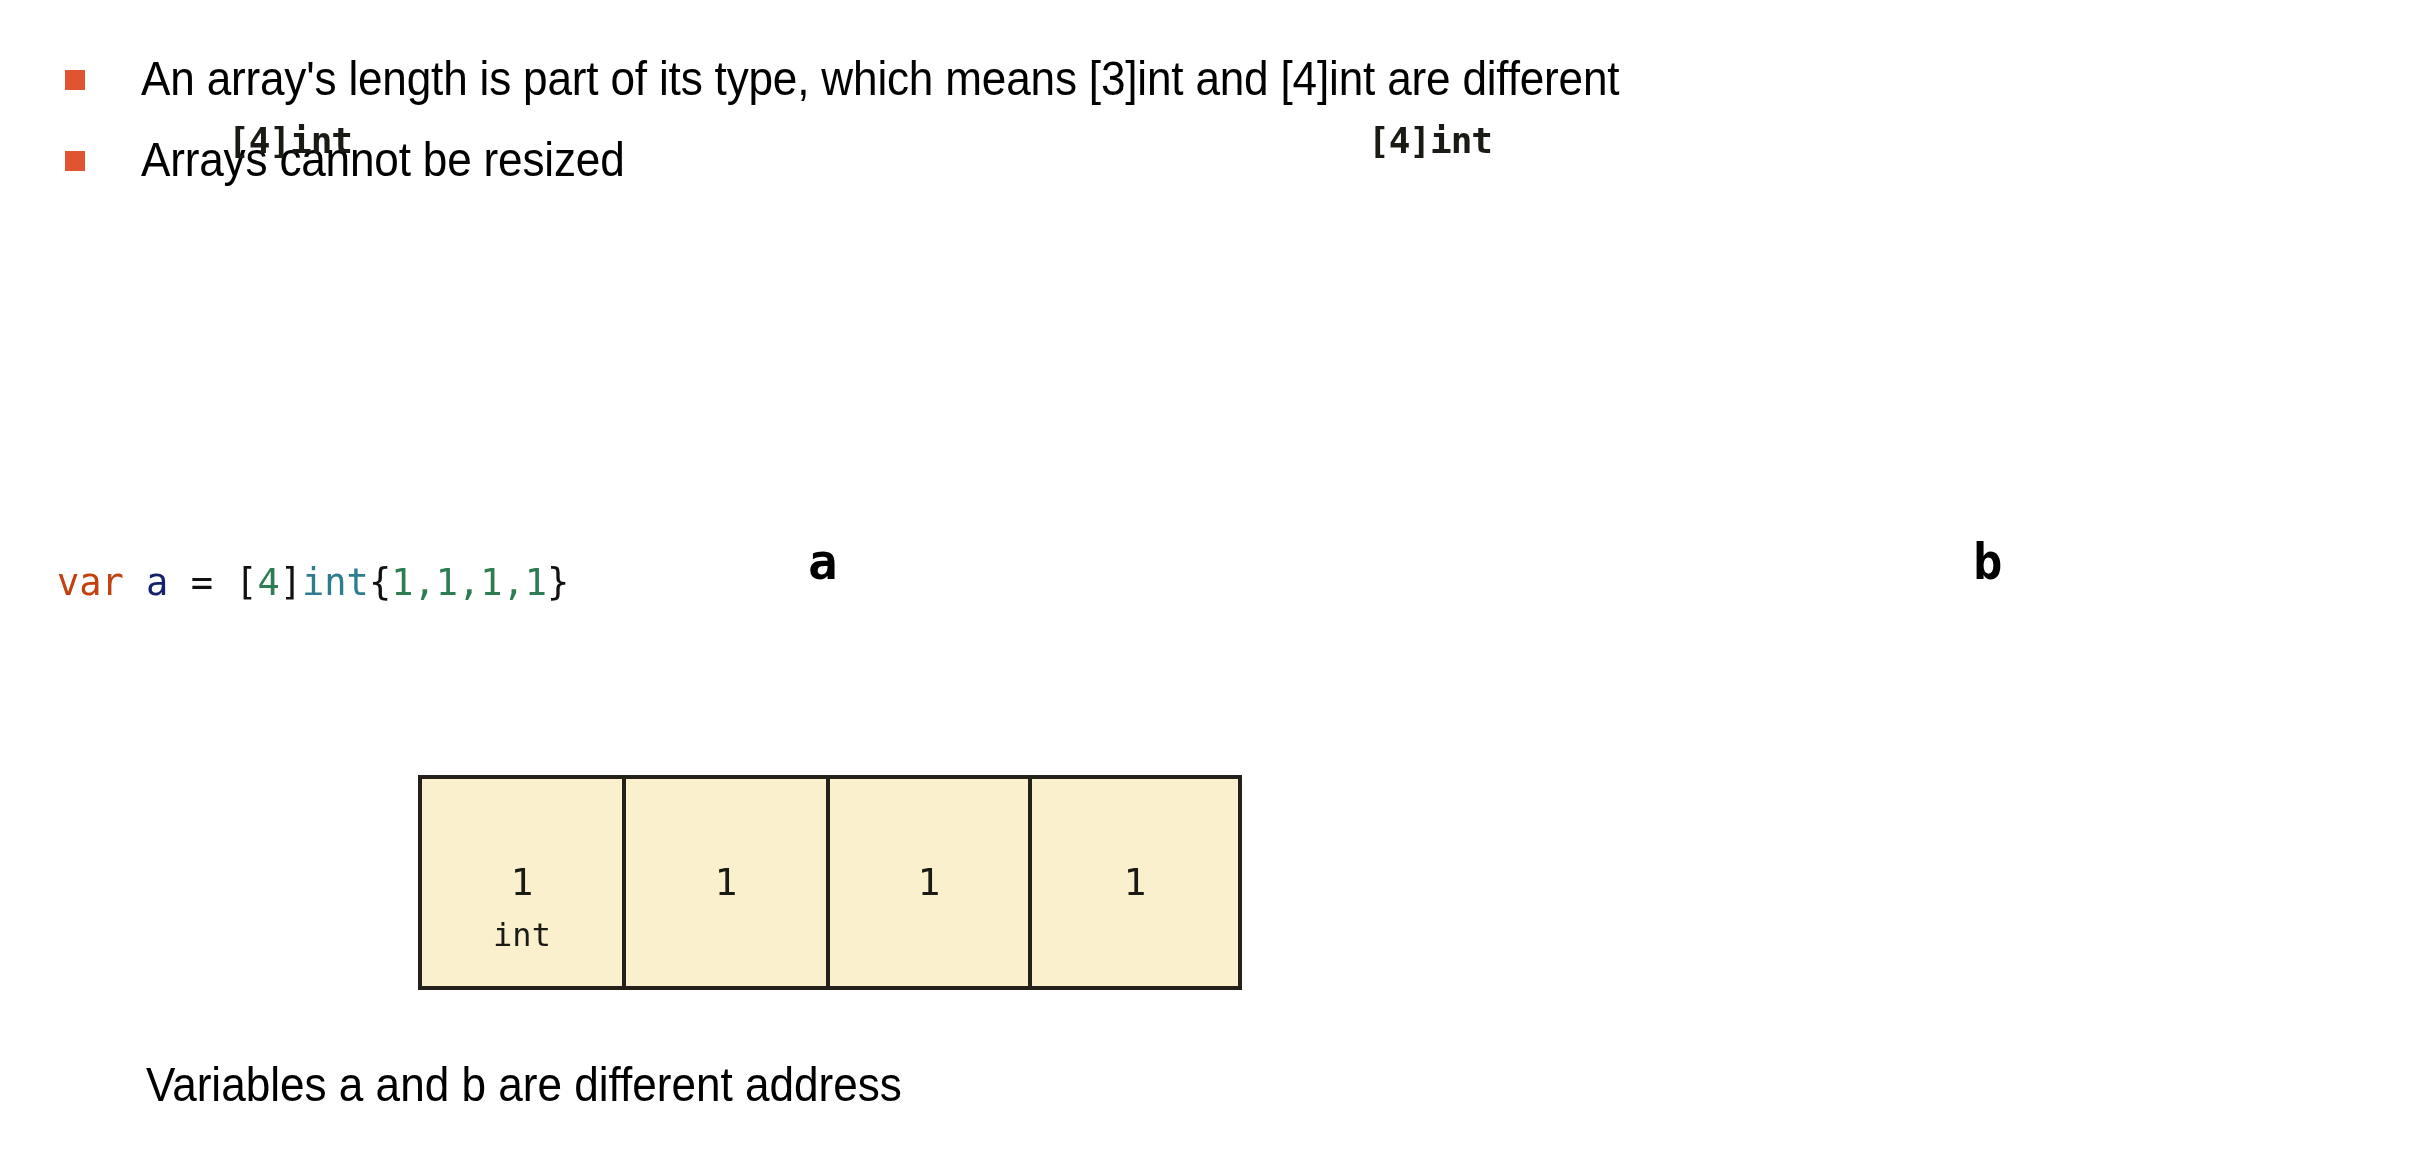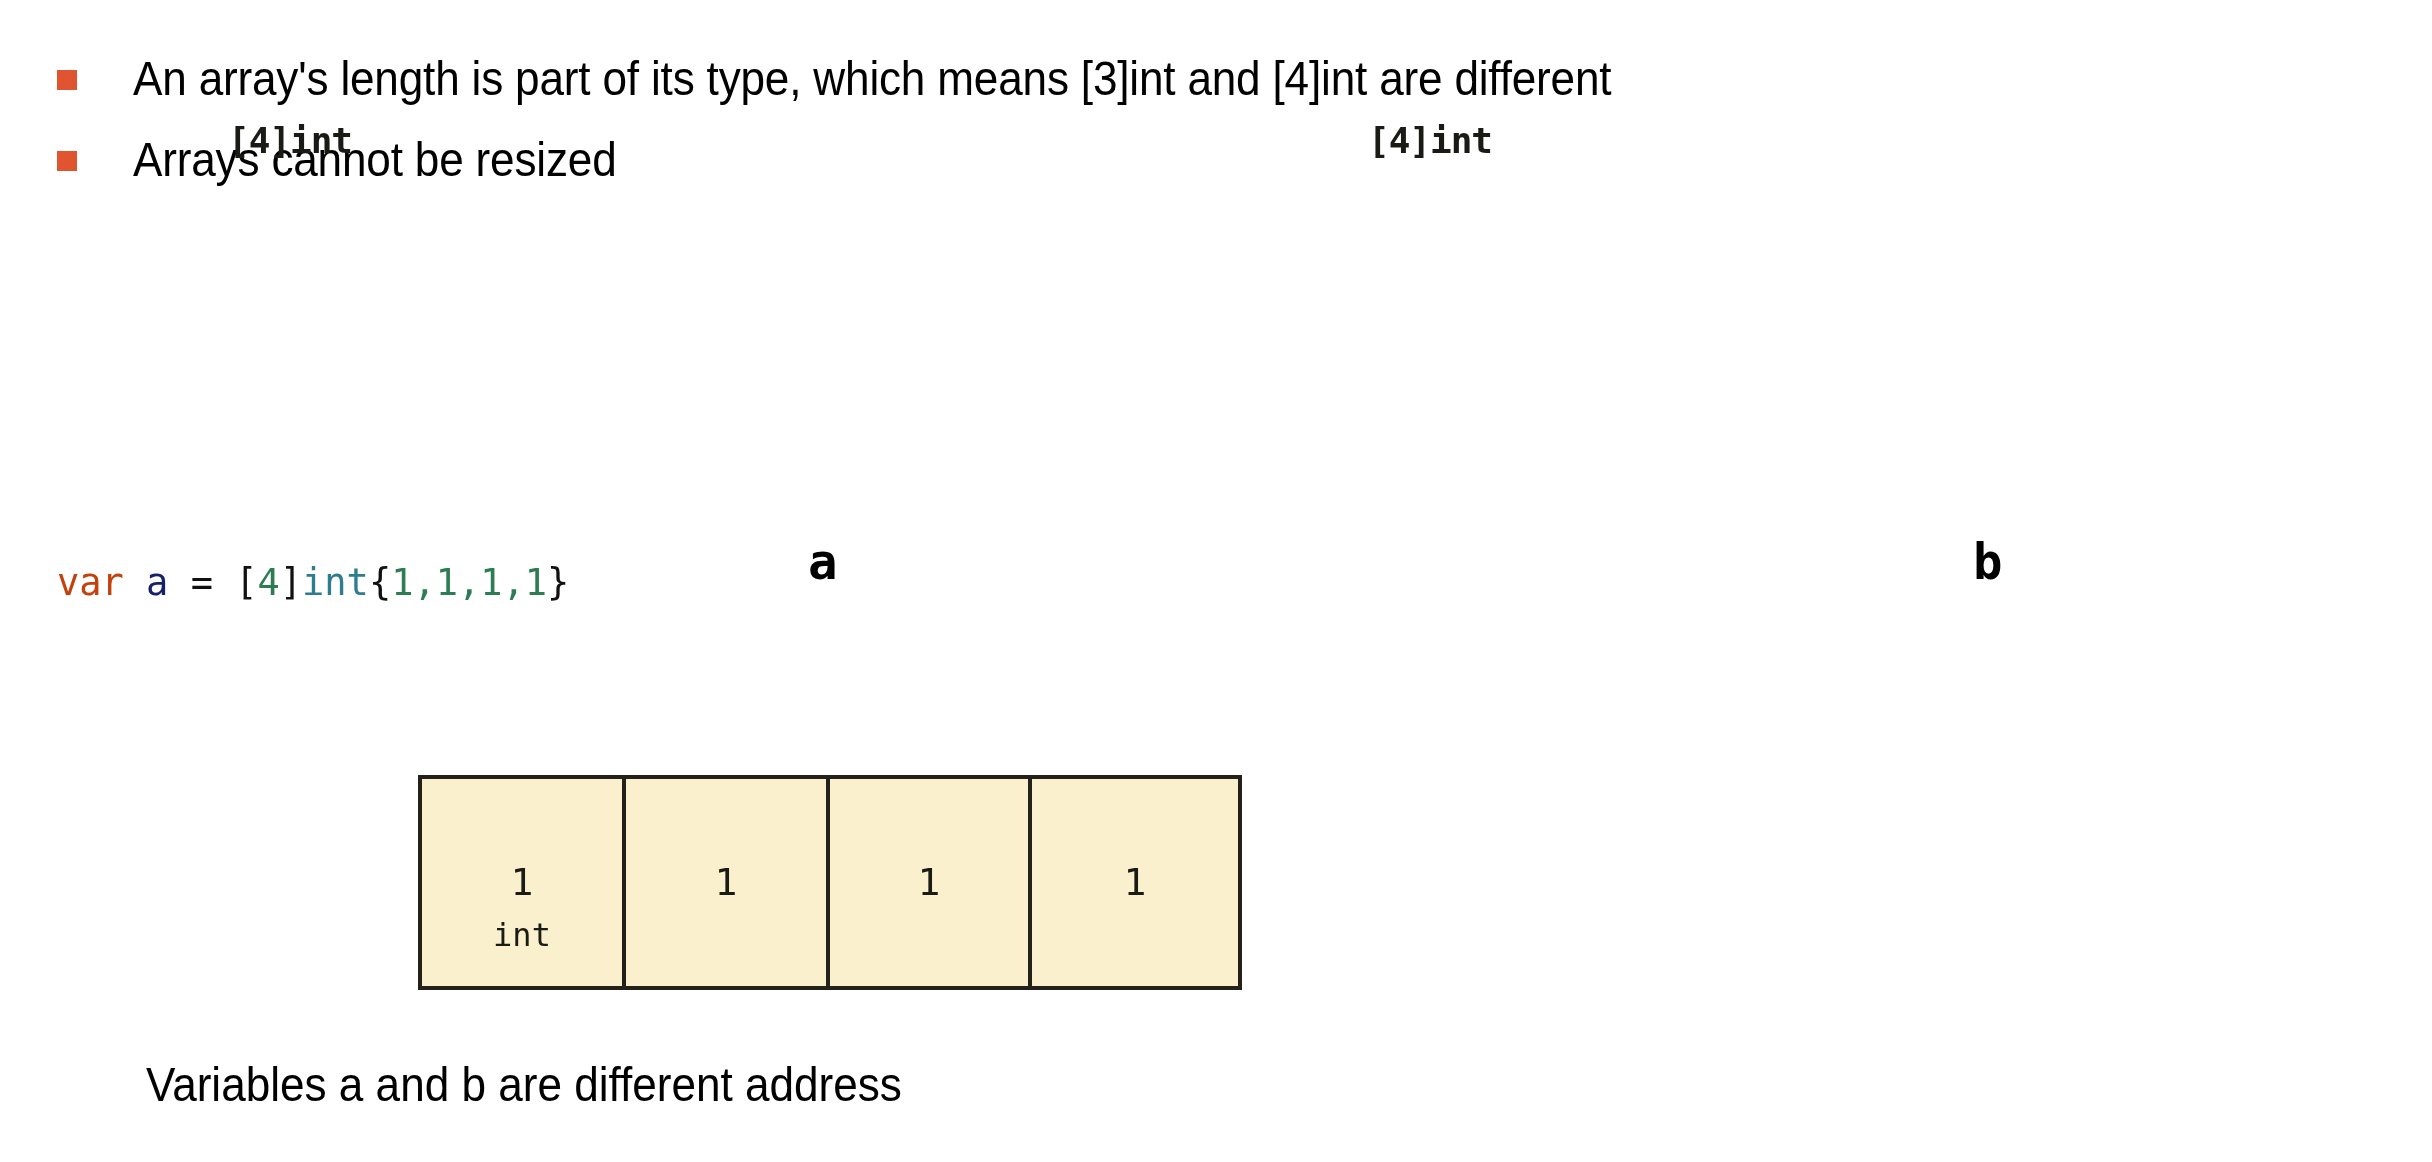--- a/index.html
+++ b/index.html
@@ -20,20 +20,21 @@
   .bullet-list {
     position: absolute;
     left: 0;
     top: 38px;
     width: 2400px;
   }
   .bullet-row {
     display: flex;
     align-items: flex-start;
     height: 81px;
+    padding-left: 8px;
   }
   .bullet-marker {
     width: 20px;
     height: 20px;
     background: #E0552F;
     margin-left: 57px;
     margin-top: 32px;
     flex: 0 0 auto;
   }
   .bullet-text {

